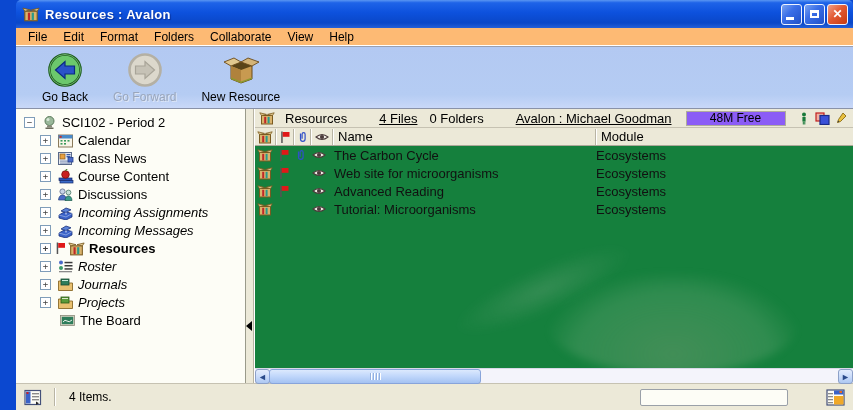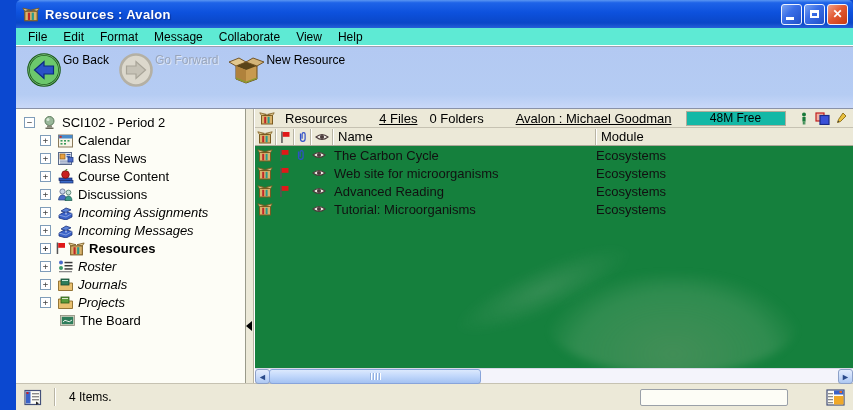--- a/index.html
+++ b/index.html
@@ -14,28 +14,28 @@
   .title-text { color:#fff; font-weight:bold; font-size:13px; letter-spacing:.3px; text-shadow:1px 1px 1px #09309a; flex:1; }
   .winbtns { display:flex; gap:2px; }
   .wbtn { width:21px; height:21px; border-radius:3px; border:1px solid #eef3ff; display:flex; align-items:center; justify-content:center; position:relative;
     background:linear-gradient(135deg,#7ba4f0 0%,#3b6fe8 40%,#2050c8 100%); }
   .wbtn.close { background:linear-gradient(135deg,#f0a088 0%,#e25a33 45%,#c83a10 100%); }
   .glyph-min { position:absolute; left:4px; bottom:4px; width:8px; height:3px; background:#fff; }
   .glyph-max { width:9px; height:8px; border:2px solid #fff; border-top-width:3px; }
   .glyph-close { color:#fff; font-size:12px; font-weight:bold; line-height:1; }
 
   
-  .menubar { height:19px; flex:0 0 19px; background:#5eead4; display:flex; align-items:center; padding-left:4px;
+  .menubar { height:19px; flex:0 0 19px; background:#fdba74; display:flex; align-items:center; padding-left:4px;
     border-bottom:1px solid #9aa0b0; box-shadow:inset 0 -1px 0 #fff; }
   .menu-item { font-size:12px; color:#000; padding:2px 8px; cursor:default; }
 
   
   .toolbar { height:62px; flex:0 0 62px; background:linear-gradient(180deg,#b3c9f2 0%,#b5ccf3 78%,#c9d8f8 100%);
     display:flex; align-items:flex-start; padding:4px 0 0 6px; border-bottom:1px solid #8a92a8; }
-  .tbtn { display:flex; flex-direction:row; margin-right:2px; padding:1px 3px; }
+  .tbtn { display:flex; flex-direction:column; align-items:center; margin-right:2px; padding:1px 3px;margin-left:17px; }
   .tbtn .lbl { font-size:12px; color:#000; margin-top:1px; white-space:nowrap; }
   .tbtn.disabled .lbl { color:#9aa6bb; text-shadow:1px 1px 0 #dde6f6; }
 
   
   .main { flex:1 1 auto; display:flex; min-height:0; background:#ece9d8; }
   .tree-panel { width:230px; flex:0 0 230px; background:#fdfdf6; border-right:1px solid #9a9a8a; overflow:hidden; padding-top:4px; }
   .splitter { width:8px; flex:0 0 8px; background:#ece9d8; position:relative; border-right:1px solid #b8b4a4; }
   .splitter .tri { position:absolute; top:212px; left:0; width:0; height:0;
     border-top:5px solid transparent; border-bottom:5px solid transparent; border-right:6px solid #000; }
   .content-pane { flex:1 1 auto; display:flex; flex-direction:column; min-width:0; border-left:1px solid #fff; }
@@ -47,21 +47,21 @@
   .indent0 { padding-left:8px; } .indent1 { padding-left:24px; }
   .trow .ticon { width:17px; height:15px; margin-right:4px; flex:0 0 17px; }
   .trow .tflag { width:11px; height:12px; margin:0 2px 0 -2px; }
   .it { font-style:italic; } .bd { font-weight:bold; }
   .noexp { padding-left:43px; }
 
   
   .chead { height:19px; flex:0 0 19px; background:#ece9d8; display:flex; align-items:center; font-size:13px; color:#000;
     border-bottom:1px solid #c6c2b2; padding-left:4px; }
   .chead .gap1{ margin-left:10px; } .chead .gap2{ margin-left:12px; } .chead .gap3{ margin-left:32px;text-decoration:underline; }
-  .free-box { margin-left:14px; width:100px; height:15px; background:#14b8a6; border:1px solid #b0ac9c; font-size:12px;
+  .free-box { margin-left:14px; width:100px; height:15px; background:#8b5cf6; border:1px solid #b0ac9c; font-size:12px;
     display:flex; align-items:center; justify-content:center; }
   .chead .spacer { flex:1; }
   .chead .mini { margin-right:6px; }
 
   
   .colhead { height:18px; flex:0 0 18px; background:#ece9d8; display:flex; align-items:center; font-size:13px; color:#000;
     border-bottom:1px solid #aca899; }
   .col-sep { width:1px; height:16px; background:#b8b4a4; box-shadow:1px 0 0 #fff; }
   .cic { display:flex; align-items:center; justify-content:center; }
   .col-box{ width:20px; } .col-flag{ width:17px; } .col-clip{ width:16px; } .col-eye{ width:21px; }
@@ -136,21 +136,21 @@
       <div class="wbtn close">
           <span class="glyph-close">✕</span>
         </div>
     </div>
   </div>
 
   <div class="menubar">
     <span class="menu-item">File</span>
     <span class="menu-item">Edit</span>
     <span class="menu-item">Format</span>
-    <span class="menu-item">Message</span>
+    <span class="menu-item">Folders</span>
     <span class="menu-item">Collaborate</span>
     <span class="menu-item">View</span>
     <span class="menu-item">Help</span>
   </div>
 
   <div class="toolbar">
     <div class="tbtn">
       <svg width="38" height="37" viewBox="0 0 38 37">
         <circle cx="19" cy="18" r="15.5" fill="#6cc86c" stroke="#1a5c1a" stroke-width="2.6"></circle>
         <circle cx="19" cy="18" r="15.5" fill="none" stroke="#a8e8a8" stroke-width="1" opacity=".6"></circle>

